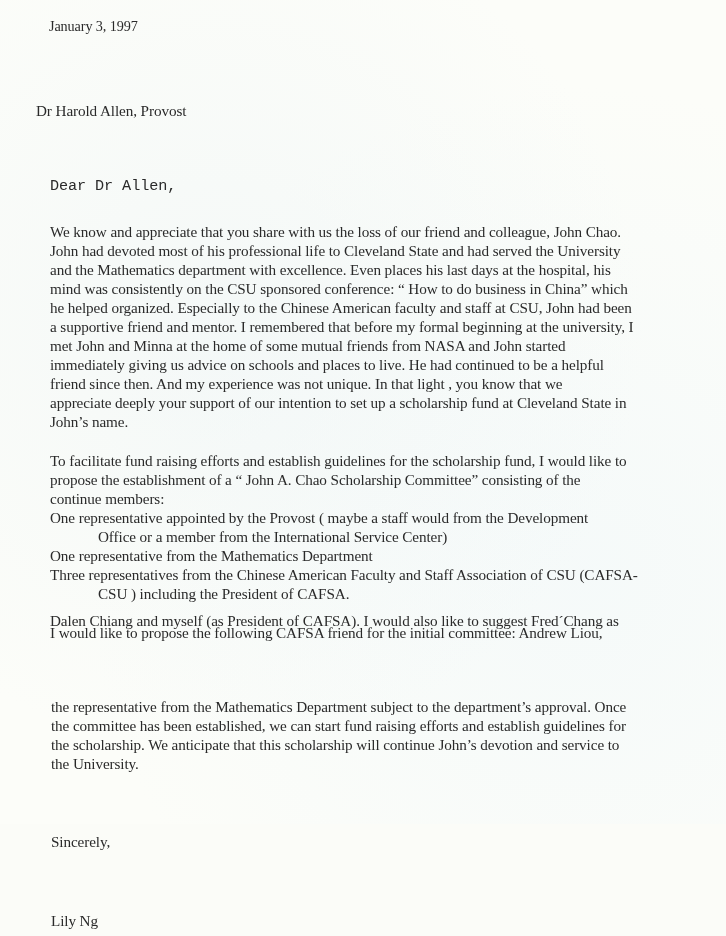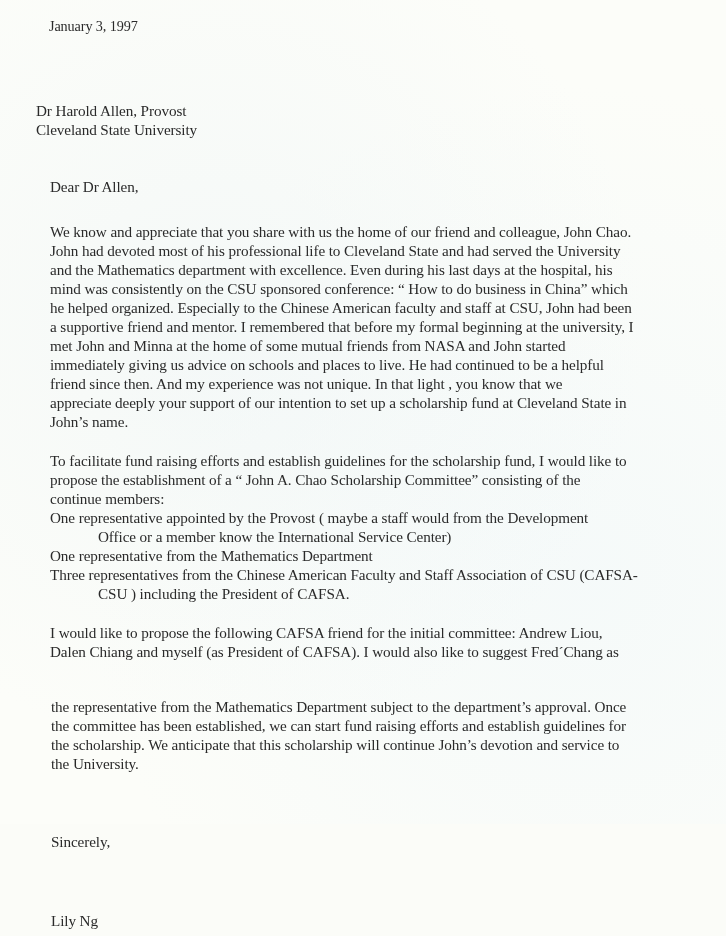--- a/index.html
+++ b/index.html
@@ -14,68 +14,67 @@
       position: absolute; left: 0; top: 0; width: 726px; height: 824px;
       background:
         radial-gradient(circle at 30% 40%, rgba(230,240,245,0.35), rgba(255,255,255,0) 60%),
         radial-gradient(circle at 80% 70%, rgba(235,245,250,0.4), rgba(255,255,255,0) 60%),
         #fcfdf9;
       text-align: center;
     }
     .t { position: absolute; white-space: nowrap; font-size: 15.2px; line-height: 19px; letter-spacing: -0.1px; }
     .date { left: 49px; top: 17px; font-size: 14.2px; }
     .recipient { left: 36px; top: 76px; margin-top: 25px; }
-    .salutation { left: 50px; top: 177px; }
+    .salutation { left: 50px; top: 177px; font-family: Liberation Mono, monospace; }
     .para { left: 50px; }
     .indent { left: 98px; }
     .p2 { left: 51px; }
   </style>
 </head>
 <body>
 
 <div class="page">
 
   <div class="t date">January 3, 1997</div>
 
   <div class="t recipient">Dr Harold Allen, Provost</div>
-  <div class="t recipient" style="top:95px">Cleveland State University</div>
 
   <div class="t salutation">Dear Dr Allen,</div>
 
   <div>
-    <div class="t para" style="top:222px">We know and appreciate that you share with us the home of our friend and colleague, John Chao.</div>
+    <div class="t para" style="top:222px">We know and appreciate that you share with us the loss of our friend and colleague, John Chao.</div>
     <div class="t para" style="top:241px">John had devoted most of his professional life to Cleveland State and had served the University</div>
-    <div class="t para" style="top:260px">and the Mathematics department with excellence.  Even during his last days at the hospital, his</div>
+    <div class="t para" style="top:260px">and the Mathematics department with excellence.  Even places his last days at the hospital, his</div>
     <div class="t para" style="top:279px">mind was consistently on the CSU sponsored conference: “ How to do business in China” which</div>
     <div class="t para" style="top:298px">he helped organized.  Especially to the Chinese American faculty and staff  at CSU, John had been</div>
     <div class="t para" style="top:317px">a supportive friend and mentor.  I remembered that before my formal beginning at the university, I</div>
     <div class="t para" style="top:336px">met John and Minna at the home of some mutual friends from NASA and John started</div>
     <div class="t para" style="top:355px">immediately giving us advice on schools and places to live. He had continued to be a helpful</div>
     <div class="t para" style="top:374px">friend since then.  And my experience was not unique.   In that light , you know that we</div>
     <div class="t para" style="top:393px">appreciate deeply your support of our intention to set up a scholarship fund at Cleveland State in</div>
     <div class="t para" style="top:412px">John’s name.</div>
   </div>
 
   <div>
     <div class="t para" style="top:451px">To facilitate fund raising efforts and establish guidelines for the scholarship fund, I would like to</div>
     <div class="t para" style="top:470px">propose the establishment of  a “ John A. Chao Scholarship Committee” consisting of the</div>
     <div class="t para" style="top:489px">continue members:</div>
   </div>
 
   <div>
     <div class="t para" style="top:508px">One representative appointed by the Provost ( maybe a staff would from the Development</div>
-    <div class="t indent" style="top:527px">Office or a member know the International Service Center)</div>
+    <div class="t indent" style="top:527px">Office or a member from the International Service Center)</div>
     <div class="t para" style="top:546px">One representative from the Mathematics Department</div>
     <div class="t para" style="top:565px">Three representatives from the Chinese American Faculty and Staff Association of CSU (CAFSA-</div>
     <div class="t indent" style="top:584px">CSU ) including the President of CAFSA.</div>
   </div>
 
   <div>
     <div class="t para" style="top:623px">I would like to propose the following CAFSA friend for the initial committee: Andrew Liou,</div>
-    <div class="t para" style="top:642px">Dalen Chiang and myself (as President of CAFSA).  I would also like to suggest Fred´Chang as</div>
+    <div class="t para" style="top:611px">Dalen Chiang and myself (as President of CAFSA).  I would also like to suggest Fred´Chang as</div>
   </div>
 
   <div>
     <div class="t p2" style="top:697px">the representative from the Mathematics Department subject to the department’s approval.  Once</div>
     <div class="t p2" style="top:716px">the committee has been established, we can start fund raising efforts and establish guidelines for</div>
     <div class="t p2" style="top:735px">the scholarship.  We anticipate that this scholarship will continue John’s devotion and service to</div>
     <div class="t p2" style="top:754px">the University.</div>
   </div>
 
   <div class="t p2" style="top:832px">Sincerely,</div>

